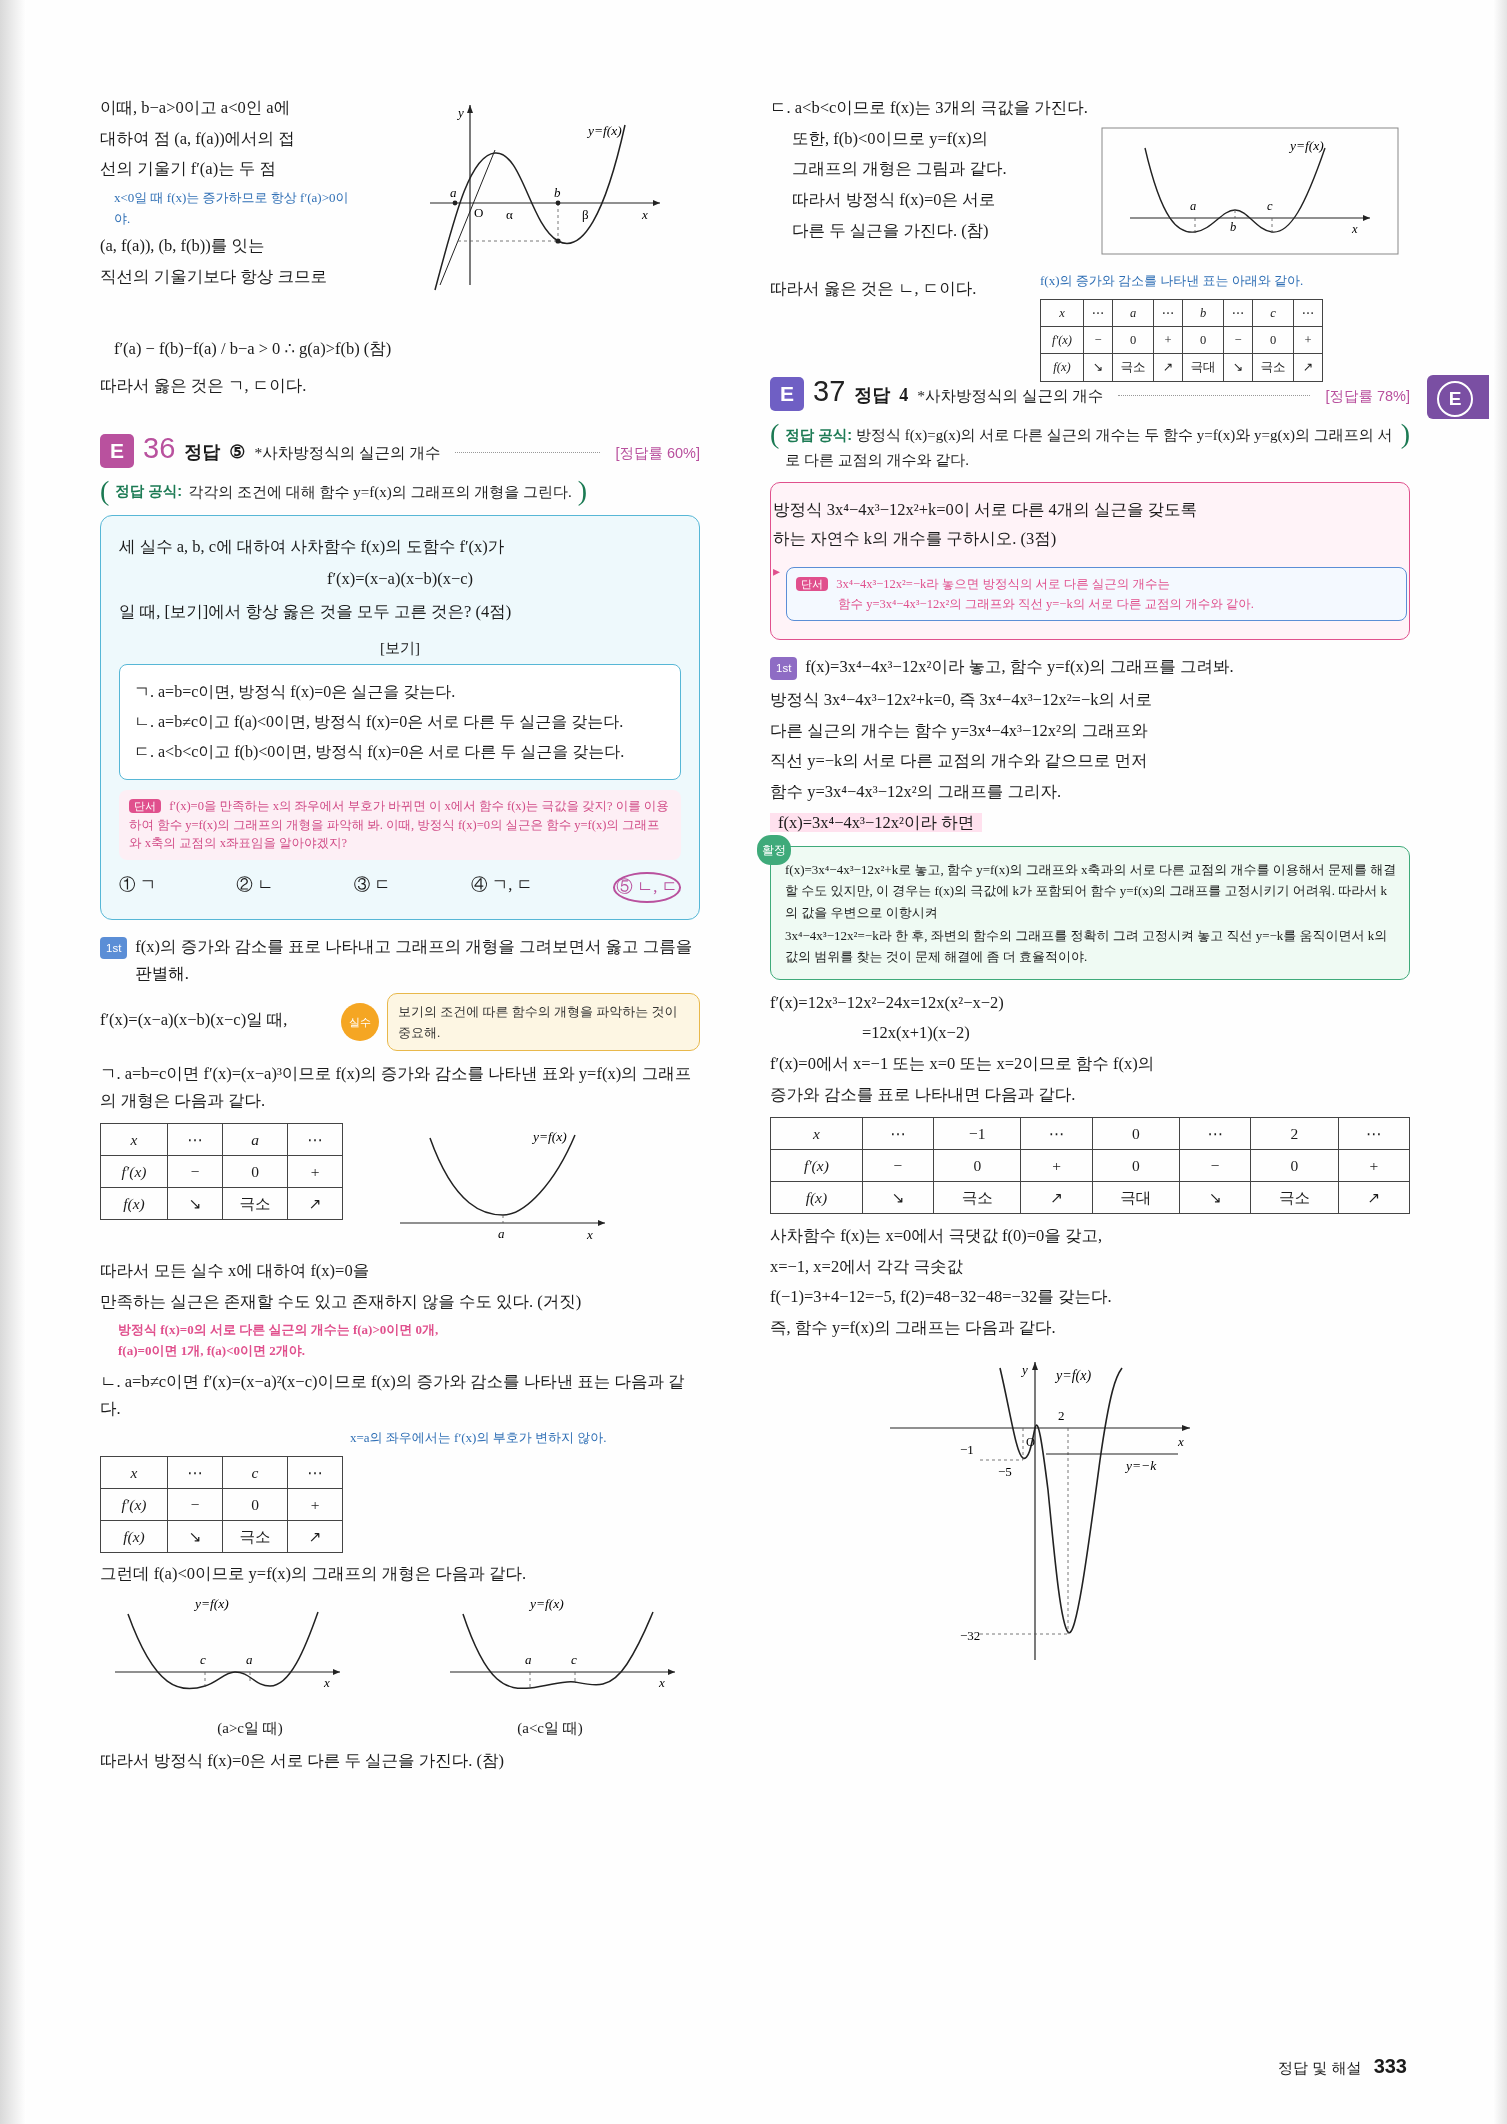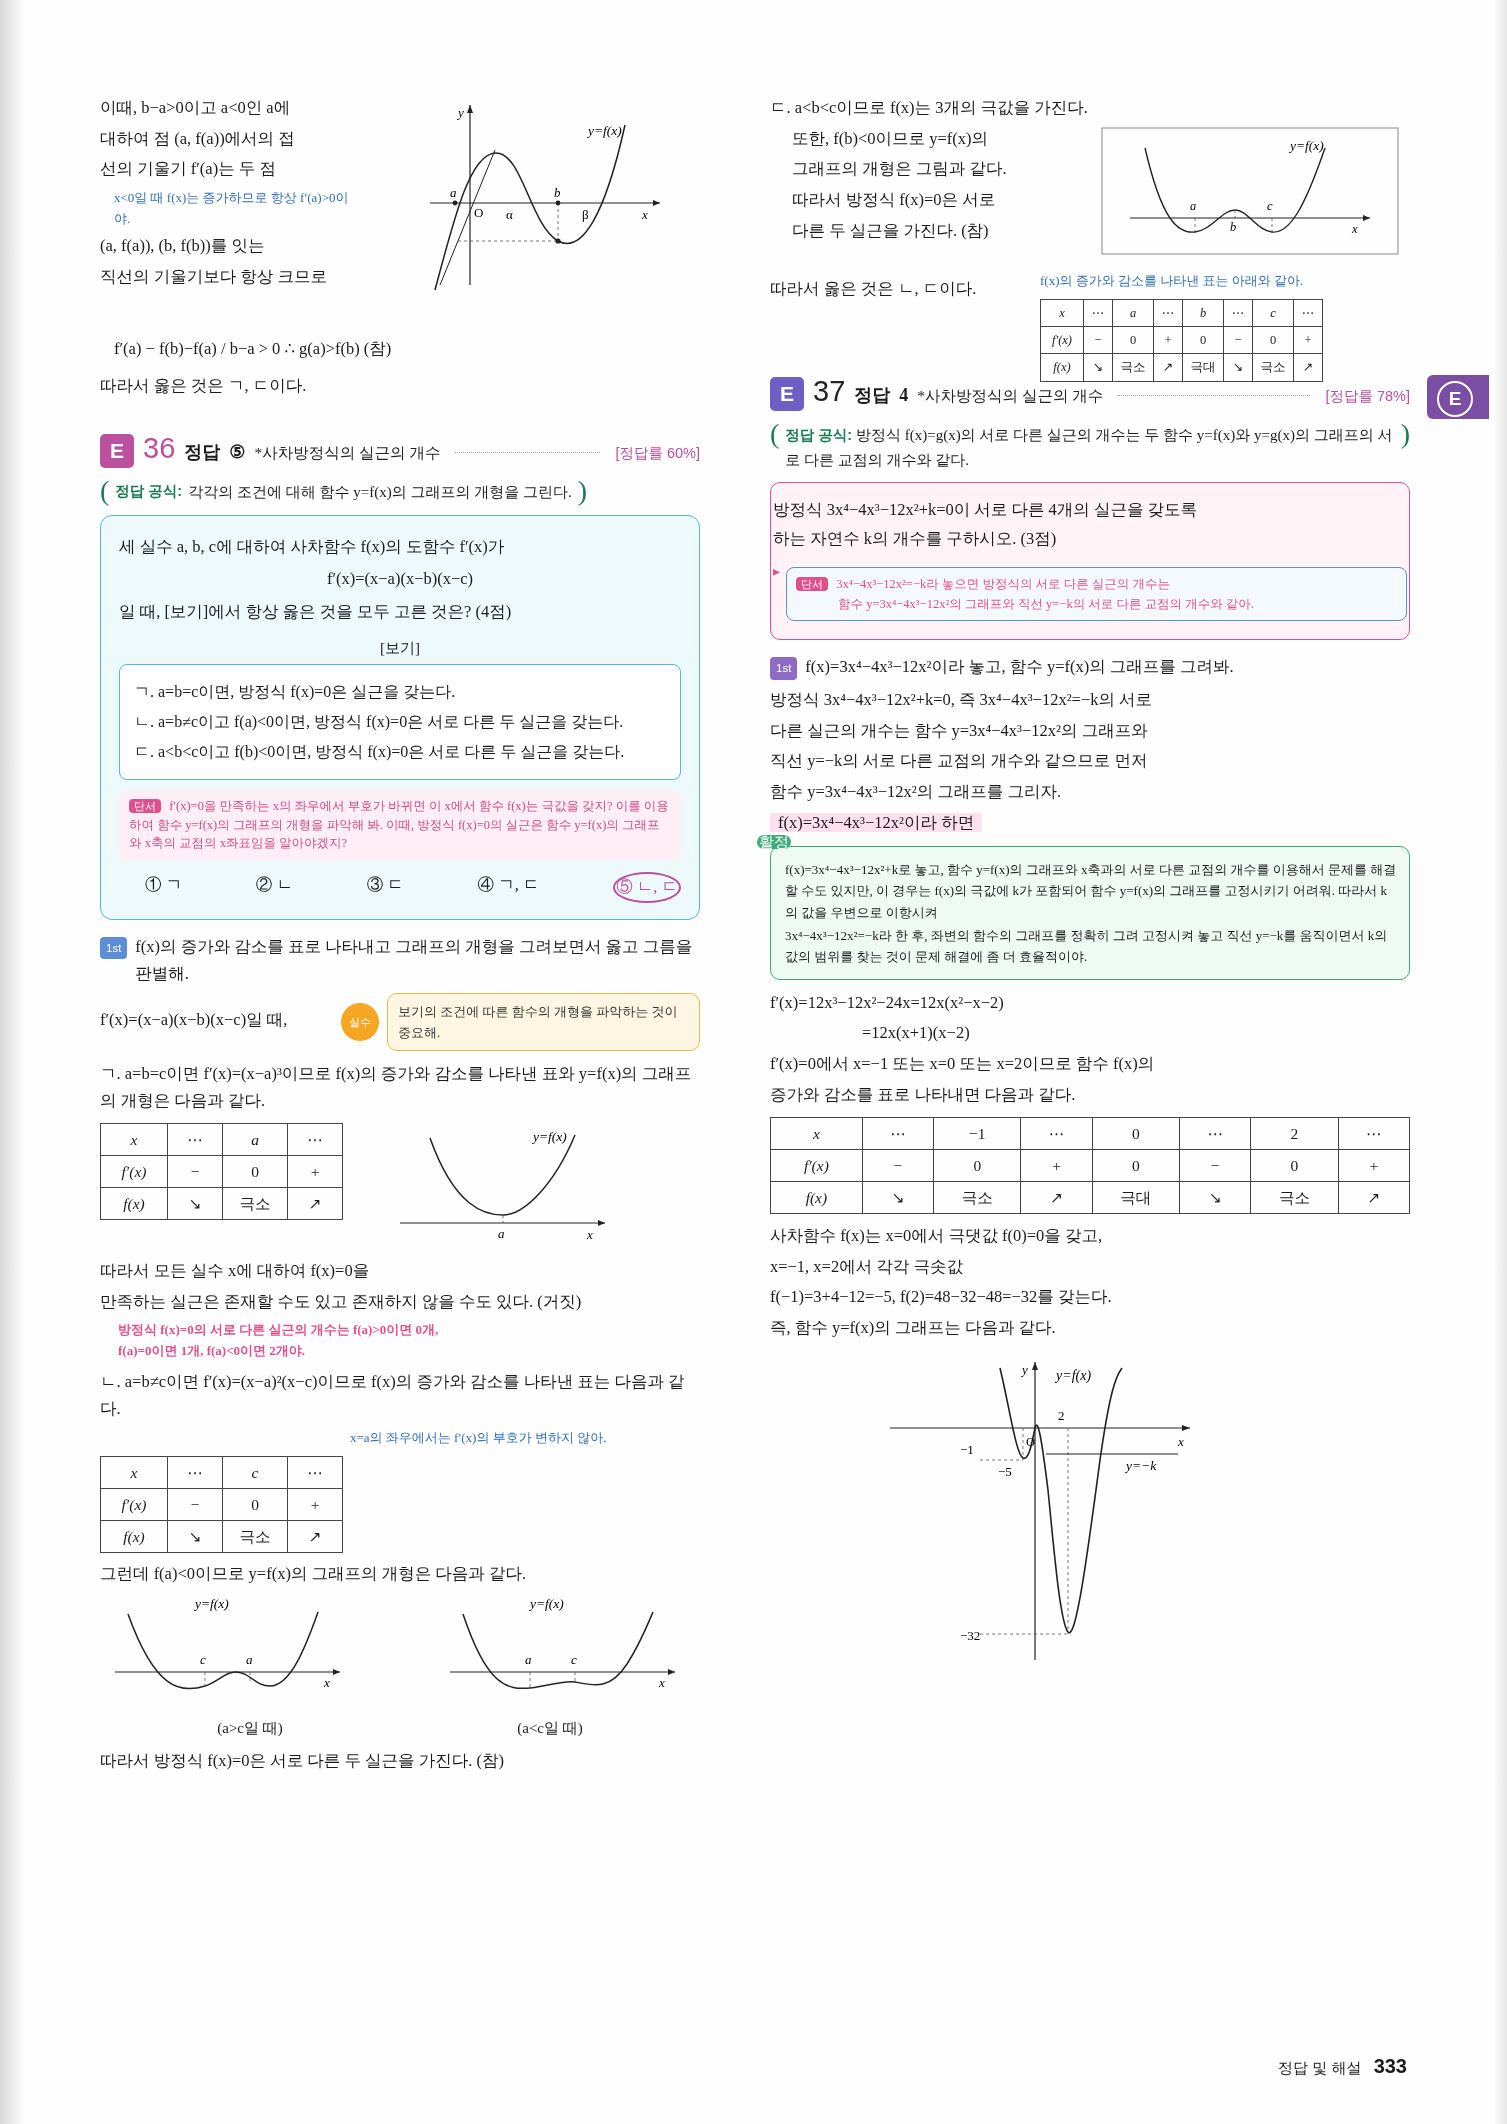--- a/index.html
+++ b/index.html
@@ -71,21 +71,21 @@
 
   
   .qbox{
     border:1.6px solid #57b7d6;border-radius:12px;background:#eef9fc;
     padding:16px 18px;font-size:16.5px;
   }
   .qbox .center{text-align:center;margin:6px 0;}
   .bogi{text-align:center;font-size:15px;margin:10px 0 4px 0;}
   .bogibox{border:1.2px solid #57b7d6;border-radius:8px;background:#fff;padding:10px 14px;margin:2px 0 8px 0;}
   .bogibox p{margin:4px 0;font-size:16px;}
-  .choices{display:flex;justify-content:space-between;margin-top:12px;font-size:16.5px;margin-left:26px;}
+  .choices{display:flex;justify-content:space-between;margin-top:12px;font-size:16.5px;}
   .choices span{display:inline-block;}
   .circled{border:2px solid #b9519e;border-radius:50%;padding:0 1px;color:#b9519e;}
 
   
   .tip{
     background:#fdeff5;border-radius:8px;padding:7px 10px;font-size:12.5px;color:#d14b86;
     margin-top:10px;line-height:1.5;
   }
   .tipbadge{
     background:#e0508d;color:#fff;font-size:11px;border-radius:4px;padding:1px 5px;
@@ -123,22 +123,22 @@
   .tb td.w1{width:66px;}
   .tb td.w2{width:54px;}
   .tb td.w3{width:64px;}
 
   
   .insight{
     border:1.4px solid #3faa7a;border-radius:10px;background:#effaf3;
     padding:10px 12px 10px 14px;font-size:13px;color:#1f5c45;margin:10px 0;position:relative;
   }
   .gbadge{
-    position:absolute;left:-14px;top:-12px;width:34px;height:14px;border-radius:14px;
-    background:#3faa7a;color:#fff;font-size:15px;display:flex;align-items:center;justify-content:center;
+    position:absolute;left:-14px;top:-12px;width:34px;height:30px;border-radius:14px;
+    background:#3faa7a;color:#fff;font-size:12px;display:flex;align-items:center;justify-content:center;
     font-family:"Liberation Sans",sans-serif;
   }
   .insight .blk{color:#1b1b1b;}
 
   
   .pbox{
     border:1.5px solid #e0508d;border-radius:10px;background:#fff3f8;padding:12px 2px;
     font-size:16.5px;margin:6px 0 12px 0;
   }
   .arrowline{display:flex;gap:6px;margin-top:8px;align-items:flex-start;}

